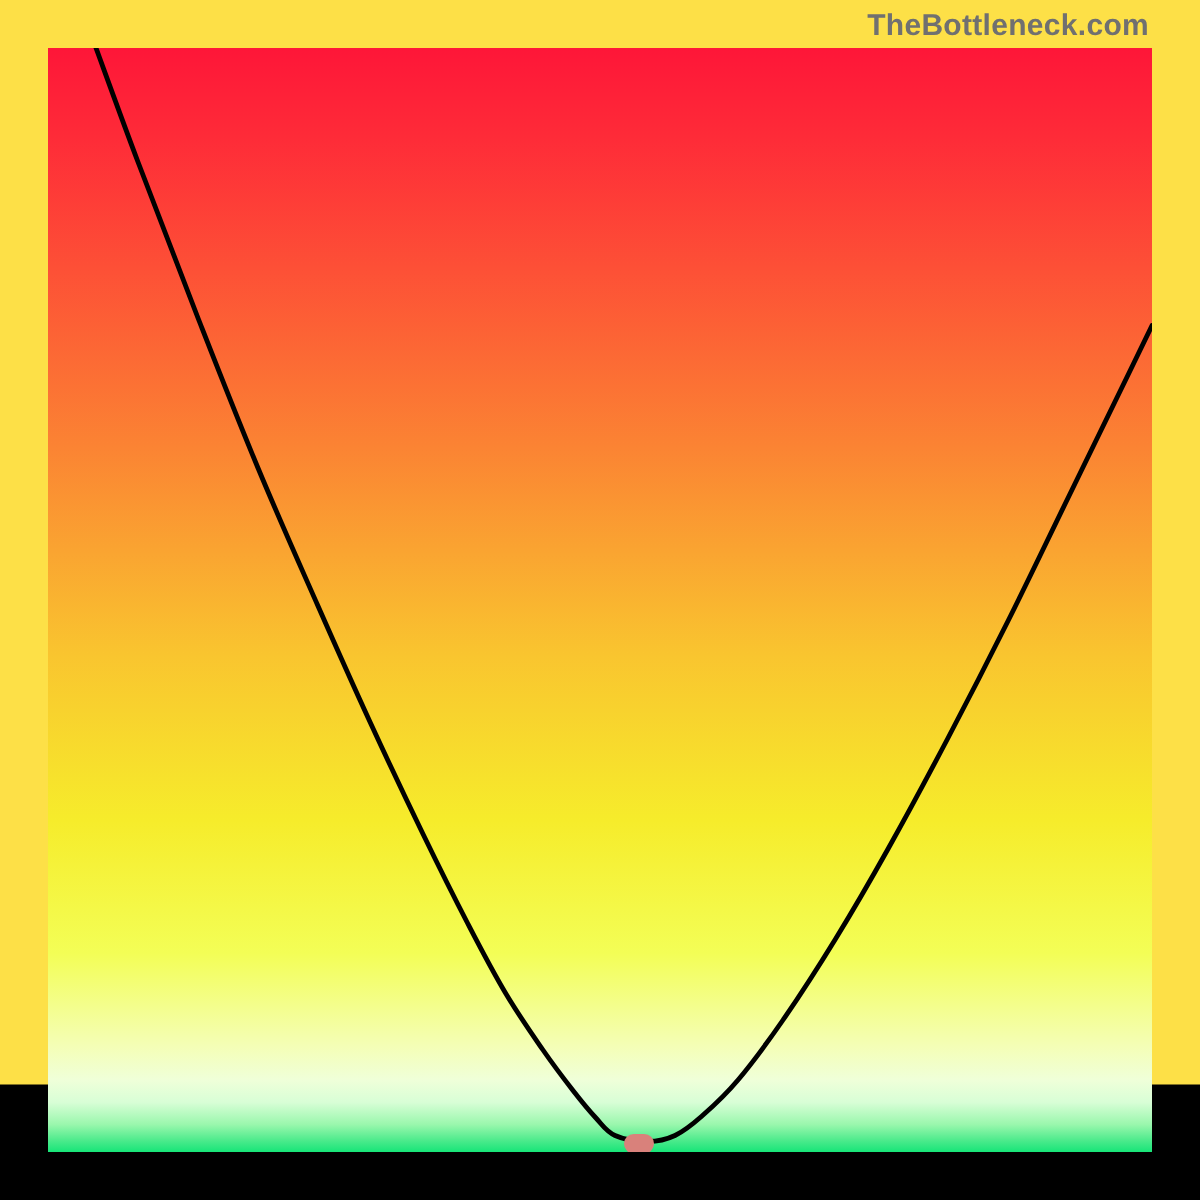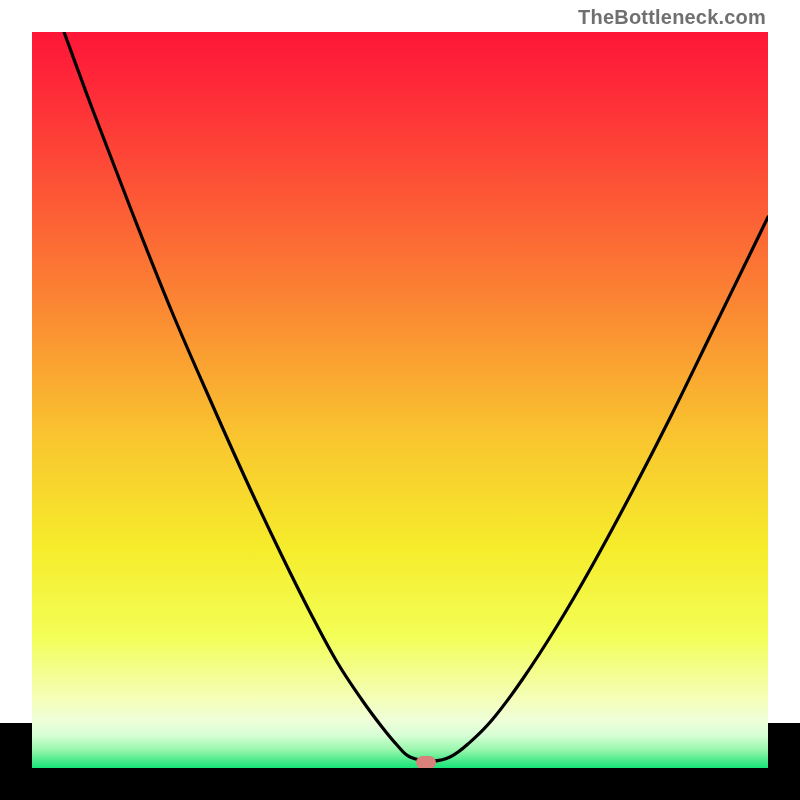--- a/index.html
+++ b/index.html
@@ -10,21 +10,21 @@
     background: #000;
     overflow: hidden;
     font-family: Arial, sans-serif;
   }
   .frame {
     position: absolute;
     left: 0;
     top: 0;
     width: 800px;
     height: 723px;
-    background: #ffffff;
+    background: #fde047;
   }
   .plot {
     position: absolute;
     left: 32px;
     top: 32px;
     width: 736px;
     height: 736px;
     overflow: hidden;
   }
   .grad {

